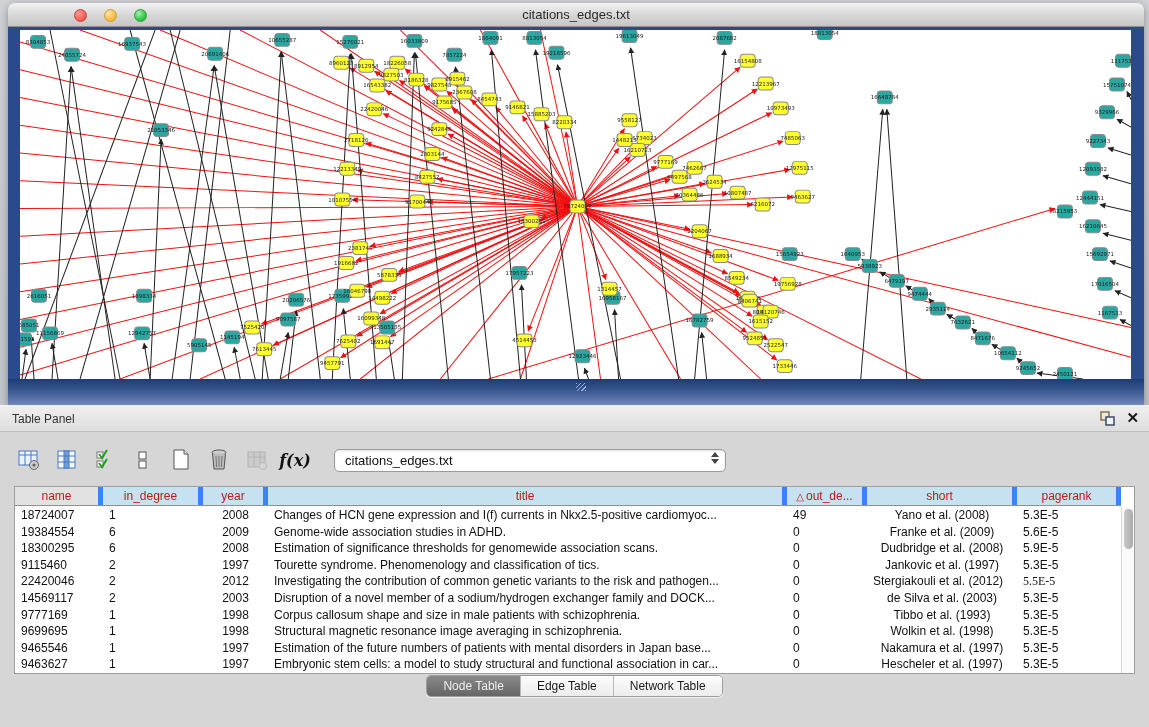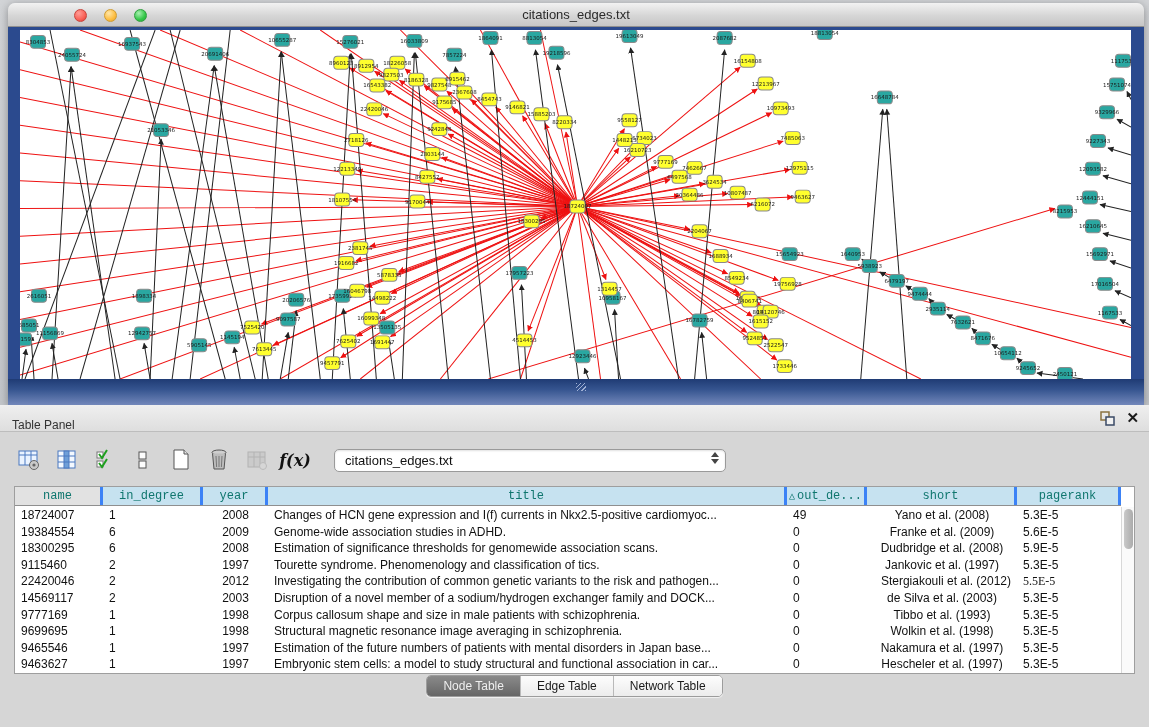--- a/index.html
+++ b/index.html
@@ -28,41 +28,41 @@
     background:linear-gradient(180deg,#1f3b74 0%,#35548f 40%,#7287ba 100%); }
   .grip { position:absolute; left:50%; top:4px; width:10px; height:8px;
     background:repeating-linear-gradient(135deg,#9fb0d4 0 1px,transparent 1px 3px); cursor:row-resize; }
 
   
   #table-panel { position:absolute; left:0; top:405px; width:1149px; height:322px;
     background:#d6d6d6; }
   .tp-titlebar { position:absolute; left:0; top:0; width:100%; height:27px;
     background:linear-gradient(180deg,#efefef,#dedede); border-bottom:1px solid #bdbdbd;
     font-size:12px; color:#333; }
-  .tp-title { position:absolute; left:12px; top:13px; }
+  .tp-title { position:absolute; left:12px; top:7px; }
   .tp-icons { position:absolute; right:10px; top:4px; display:flex; gap:10px; align-items:center; }
   .tp-icons svg { display:block; }
   .closeX { font-size:15px; font-weight:bold; color:#1a1a1a; cursor:pointer; line-height:18px; }
 
   .toolbar { position:absolute; left:16px; top:38px; height:34px; display:flex; align-items:center; gap:12px; }
   .tbtn { width:26px; height:26px; display:flex; align-items:center; justify-content:center; cursor:pointer; }
   .fx { font-family:"DejaVu Serif", serif; font-style:italic; font-weight:bold; font-size:16px; color:#111; }
   .dropdown { position:relative; margin-left:14px; width:392px; height:23px; background:#ffffff;
     border:1px solid #9a9a9a; border-radius:5px; box-shadow:inset 0 1px 2px rgba(0,0,0,.12);
     font-size:13px; color:#111; line-height:21px; padding-left:10px; cursor:pointer; }
   .stepper { position:absolute; right:6px; top:2px; display:flex; flex-direction:column; gap:2px; }
   .stepper i { width:0; height:0; border-left:4px solid transparent; border-right:4px solid transparent; }
   .stepper .up { border-bottom:5px solid #444; }
   .stepper .dn { border-top:5px solid #444; }
 
   .table-frame { position:absolute; left:14px; top:81px; right:14px; height:188px;
     background:#fff; border:1px solid #9e9e9e; }
   .thead { display:flex; height:19px; border-bottom:1px solid #8f8f8f; margin-right:13px; }
-  .th { height:100%; font-size:12px; color:#0f766e; text-align:center; line-height:18px;
-    border-right:3px solid #3b82f6; background:#c6e2f0; overflow:hidden; white-space:nowrap; cursor:pointer;font-family:Liberation Mono, monospace; }
+  .th { height:100%; font-size:12px; color:#b91c1c; text-align:center; line-height:18px;
+    border-right:5px solid #3b82f6; background:#c6e2f0; overflow:hidden; white-space:nowrap; cursor:pointer; }
   .th.gray { background:#e2e2e2; }
   .sortglyph { font-size:10px; margin-right:2px; }
   .tbody { position:absolute; left:0; top:20px; right:13px; bottom:0; overflow:hidden; background:#fff; }
   .tr { display:flex; height:16.6px; }
   .td { font-size:12px; color:#111; line-height:16.6px; white-space:nowrap; overflow:hidden; padding:0 6px; }
   .vscroll { position:absolute; right:0; top:20px; bottom:0; width:13px; background:#fafafa;
     border-left:1px solid #d8d8d8; }
   .vthumb { position:absolute; left:2px; top:2px; width:9px; height:40px; border-radius:5px;
     background:linear-gradient(90deg,#c9c9c9,#ababab); cursor:pointer; }
 
@@ -870,21 +870,21 @@
             <div class="td" style="flex: 0 0 80px; text-align: left;">0</div>
             <div class="td" style="flex: 0 0 150px; text-align: center;">Jankovic et al. (1997)</div>
             <div class="td" style="flex: 0 0 104px; text-align: left;">5.3E-5</div>
           </div>
           <div class="tr">
             <div class="td" style="flex: 0 0 88px; text-align: left;">22420046</div>
             <div class="td" style="flex: 0 0 100px; text-align: left;">2</div>
             <div class="td" style="flex: 0 0 65px; text-align: center;">2012</div>
             <div class="td" style="flex: 1 1 497px; text-align: left;">Investigating the contribution of common genetic variants to the risk and pathogen...</div>
             <div class="td" style="flex: 0 0 80px; text-align: left;">0</div>
-            <div class="td" style="flex: 0 0 150px; text-align: right;">Stergiakouli et al. (2012)</div>
+            <div class="td" style="flex: 0 0 150px; text-align: left;">Stergiakouli et al. (2012)</div>
             <div class="td" style="flex: 0 0 104px; text-align: left; font-family: Liberation Serif, serif;">5.5E-5</div>
           </div>
           <div class="tr">
             <div class="td" style="flex: 0 0 88px; text-align: left;">14569117</div>
             <div class="td" style="flex: 0 0 100px; text-align: left;">2</div>
             <div class="td" style="flex: 0 0 65px; text-align: center;">2003</div>
             <div class="td" style="flex: 1 1 497px; text-align: left;">Disruption of a novel member of a sodium/hydrogen exchanger family and DOCK...</div>
             <div class="td" style="flex: 0 0 80px; text-align: left;">0</div>
             <div class="td" style="flex: 0 0 150px; text-align: center;">de Silva et al. (2003)</div>
             <div class="td" style="flex: 0 0 104px; text-align: left;">5.3E-5</div>

